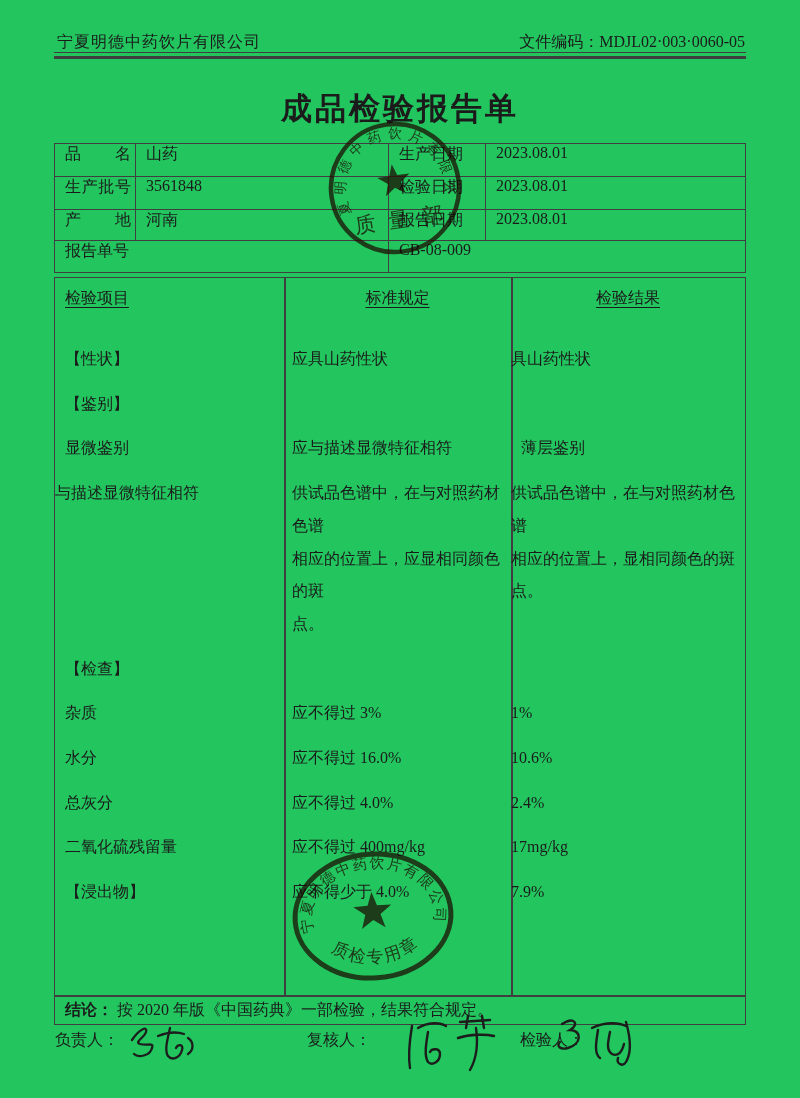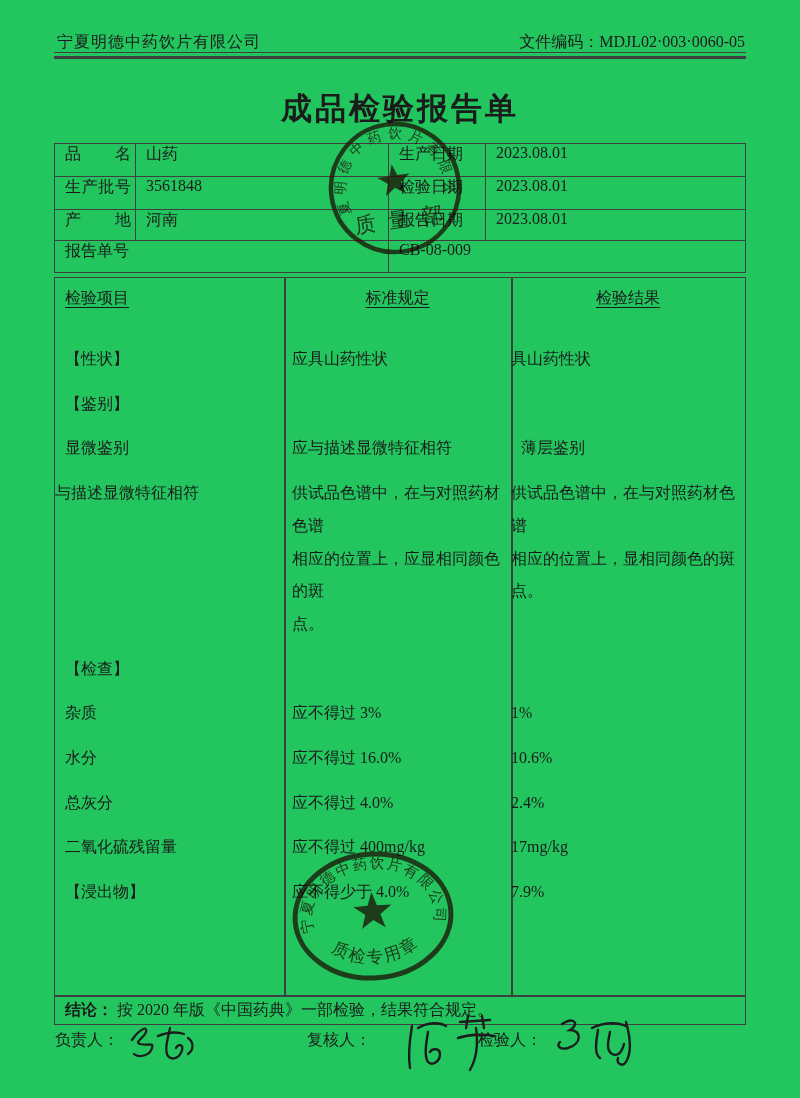--- a/index.html
+++ b/index.html
@@ -45,21 +45,21 @@
              grid-template-columns:229px 227px 1fr;}
   .main-body .bc{line-height:32.7px;white-space:pre-line;padding:0 6px 0 10px;box-sizing:border-box;margin-top:12px;}
   .main-body .c2{padding-left:8px;}
   .main-body .c3{padding-left:0;}
   .conclusion{position:absolute;left:0;top:718px;width:100%;height:29px;
               display:flex;align-items:center;padding-left:10px;box-sizing:border-box;}
   .conclusion .lab{font-weight:bold;margin-right:4px;}
   
   .signers{position:absolute;left:0;top:1030px;width:800px;height:24px;font-size:16px;}
   .signers span{position:absolute;}
-  .sg1{left:55px;} .sg2{left:291px;margin-left:16px;} .sg3{left:478px;text-align:center;}
+  .sg1{left:55px;} .sg2{left:291px;margin-left:16px;} .sg3{left:520px;text-align:center;}
   
   .stamp{position:absolute;mix-blend-mode:multiply;opacity:.88;}
   .stamp1{left:320px;top:114px;}
   .stamp2{left:287px;top:844px;}
   .sig{position:absolute;}
   .sig1{left:118px;top:1020px;} .sig2{left:398px;top:1012px;} .sig3{left:550px;top:1012px;}
 </style>
 </head>
 <body>
 

